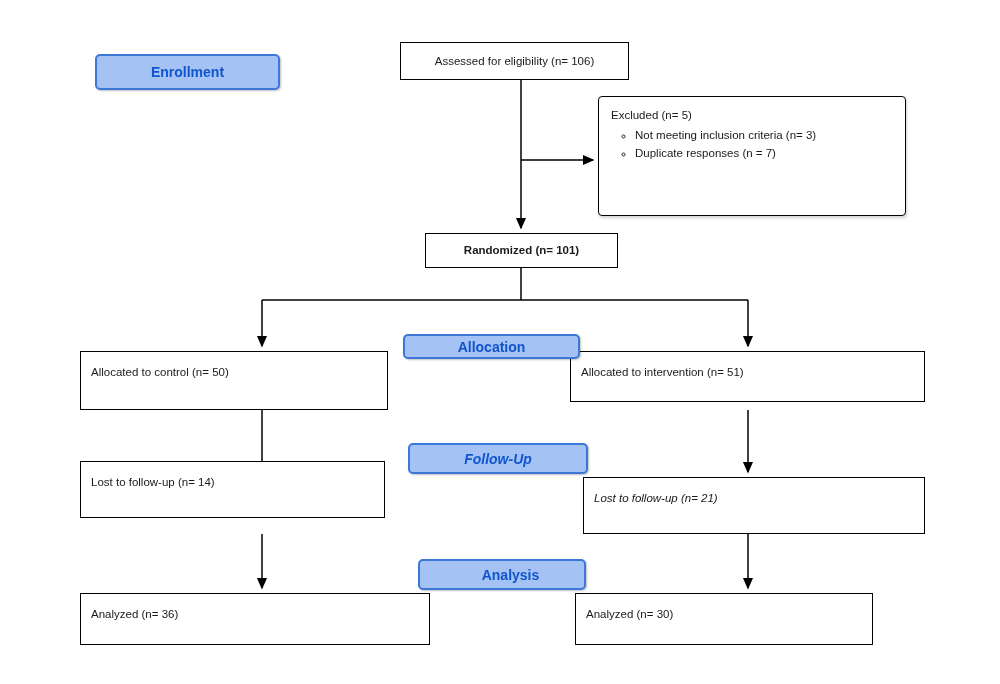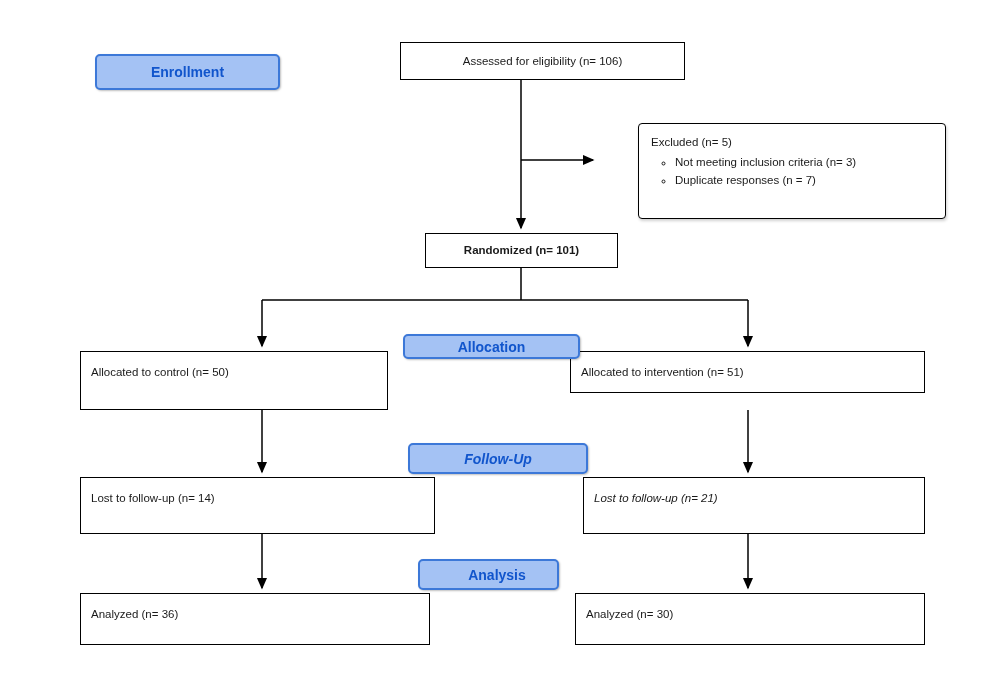--- a/index.html
+++ b/index.html
@@ -57,39 +57,39 @@
     <line x1="262" y1="534" x2="262" y2="588" marker-end="url(#arrow)"></line>
     <line x1="748" y1="534" x2="748" y2="588" marker-end="url(#arrow)"></line>
   </svg>
 
   <div class="stage-label" style="left:95px;top:30px;width:185px;height:36px;margin-top:24px;">Enrollment</div>
 
   <div class="stage-label" style="left:403px;top:334px;width:177px;height:25px;">Allocation</div>
 
   <div class="stage-label" style="left:408px;top:443px;width:180px;height:31px;font-style:italic;">Follow-Up</div>
 
-  <div class="stage-label" style="left:418px;top:559px;width:141px;height:31px;padding-left:17px;">Analysis</div>
+  <div class="stage-label" style="left:418px;top:559px;width:168px;height:31px;padding-left:17px;">Analysis</div>
 
-  <div class="box center" style="left:400px;top:42px;width:285px;height:38px;">Assessed for eligibility (n= 106)</div>
+  <div class="box center" style="left:400px;top:42px;width:229px;height:38px;">Assessed for eligibility (n= 106)</div>
 
-  <div class="box excluded-box" style="left:598px;top:123px;width:308px;height:96px;margin-left:40px;">
+  <div class="box excluded-box" style="left:598px;top:96px;width:308px;height:120px;">
     <div>Excluded (n= 5)</div>
     <ul>
       <li>Not meeting inclusion criteria (n= 3)</li>
       <li>Duplicate responses (n = 7)</li>
     </ul>
   </div>
 
   <div class="box center" style="left:425px;top:233px;width:193px;height:35px;font-weight:bold;">Randomized (n= 101)</div>
 
   <div class="box pad" style="left:80px;top:351px;width:308px;height:59px;">Allocated to control (n= 50)</div>
 
-  <div class="box pad" style="left:570px;top:351px;width:355px;height:42px;">Allocated to intervention (n= 51)</div>
+  <div class="box pad" style="left:570px;top:351px;width:355px;height:51px;">Allocated to intervention (n= 51)</div>
 
-  <div class="box pad" style="left:80px;top:477px;width:355px;height:57px;">Lost to follow-up (n= 14)</div>
+  <div class="box pad" style="left:80px;top:461px;width:305px;height:57px;">Lost to follow-up (n= 14)</div>
 
   <div class="box pad" style="left:583px;top:477px;width:342px;height:57px;font-style:italic;">Lost to follow-up (n= 21)</div>
 
   <div class="box pad" style="left:80px;top:593px;width:350px;height:52px;">Analyzed (n= 36)</div>
 
-  <div class="box pad" style="left:575px;top:593px;width:350px;height:52px;">Analyzed (n= 30)</div>
+  <div class="box pad" style="left:575px;top:593px;width:298px;height:52px;">Analyzed (n= 30)</div>
 
 </div>
 
 </body></html>

